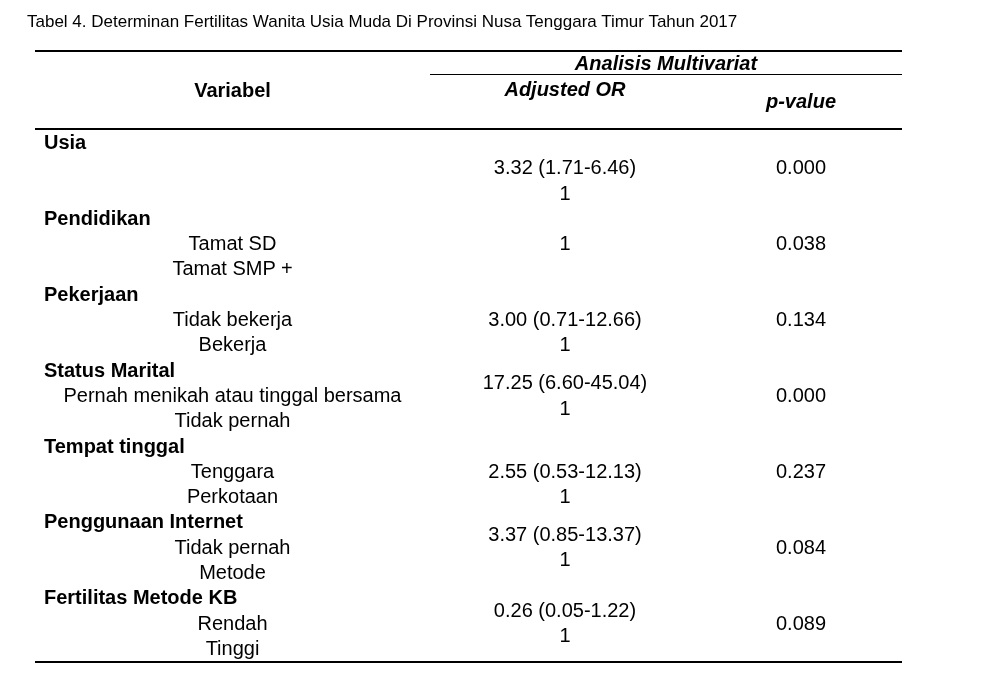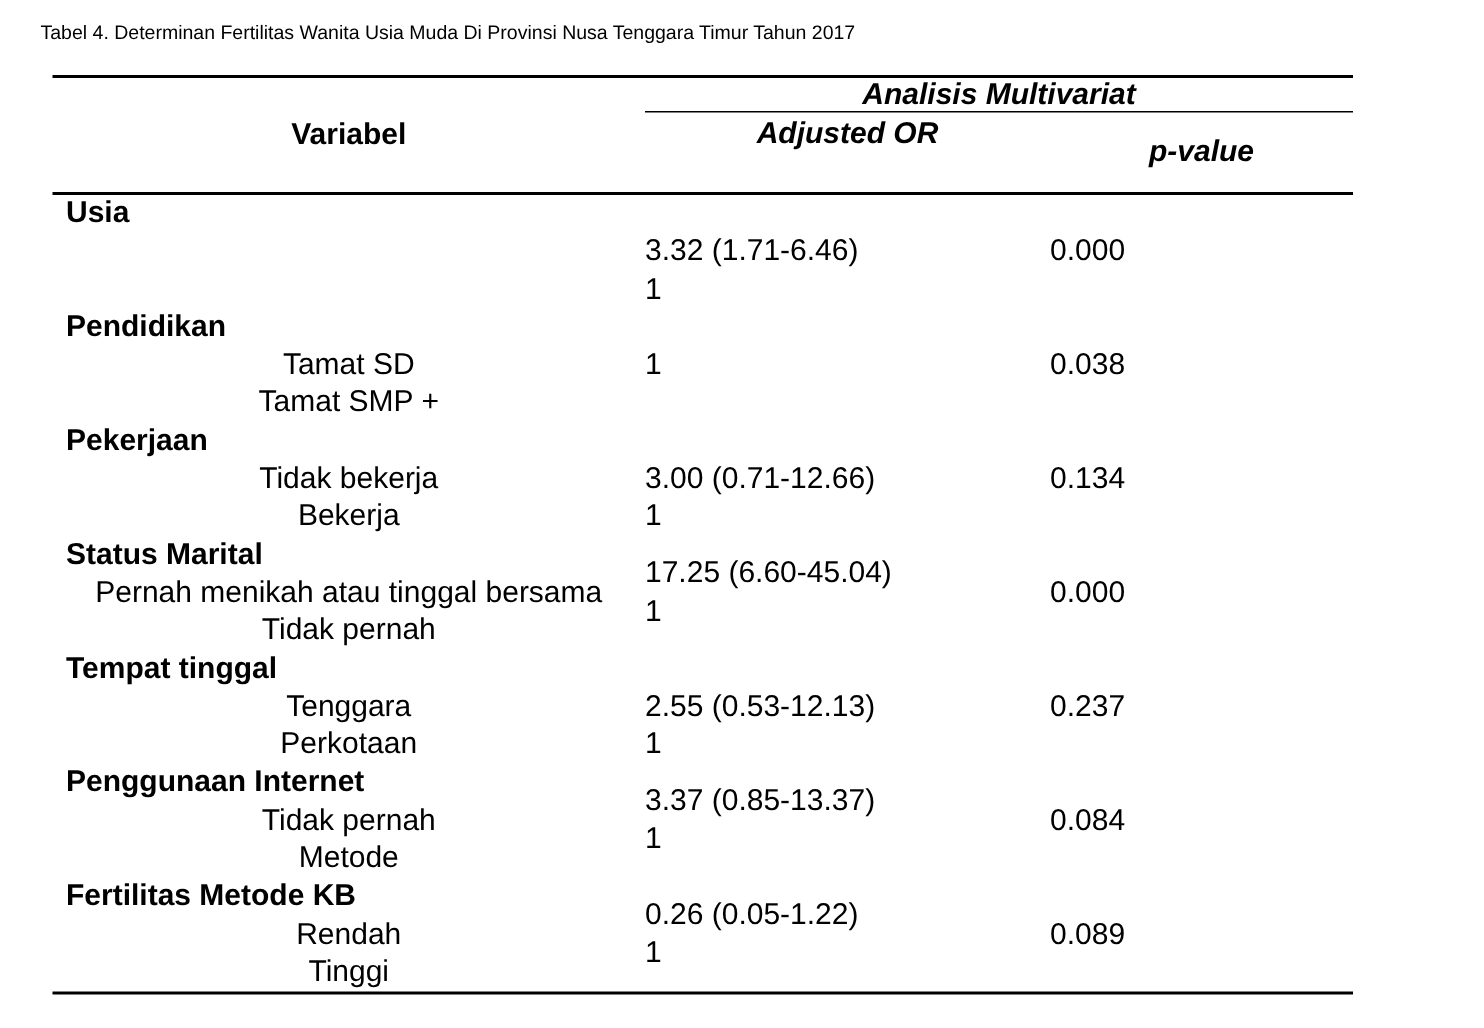--- a/index.html
+++ b/index.html
@@ -13,21 +13,21 @@
     position: relative;
     width: 989px;
     height: 685px;
     background: #ffffff;
     overflow: hidden;
   }
   .caption {
     position: absolute;
     left: 27px;
     top: 10px;
-    font-size: 13px;
+    font-size: 17px;
     line-height: 24px;
     white-space: nowrap;
   }
   .dtable {
     position: absolute;
     left: 35px;
     top: 50px;
     width: 867px;
     border-top: 2px solid #000;
     border-bottom: 2px solid #000;
@@ -64,21 +64,21 @@
     display: flex; align-items: center; justify-content: center;
   }
   .section {
     display: grid;
     grid-template-columns: 395px 270px 202px;
     font-size: 20px;
   }
   .line { height: 25.3px; line-height: 25.3px; white-space: nowrap; overflow: visible; }
   .col-left .heading { font-weight: bold; text-align: left; padding-left: 9px; }
   .col-left .label  { text-align: center; }
-  .col-mid, .col-right { }
+  .col-mid, .col-right { text-align: center; }
   .vcenter {
     display: flex;
     flex-direction: column;
     justify-content: center;
   }
 </style>
 </head>
 <body>
 
 <div class="page">

